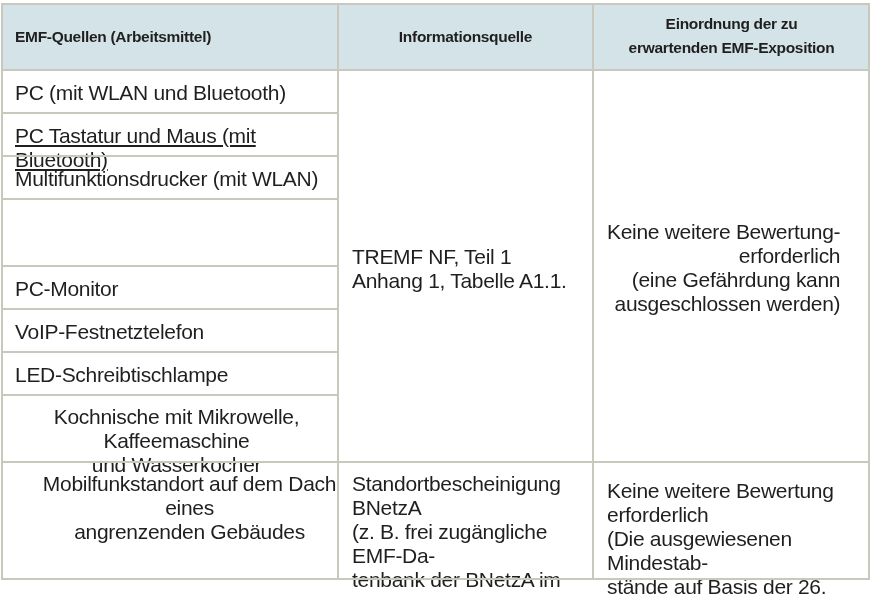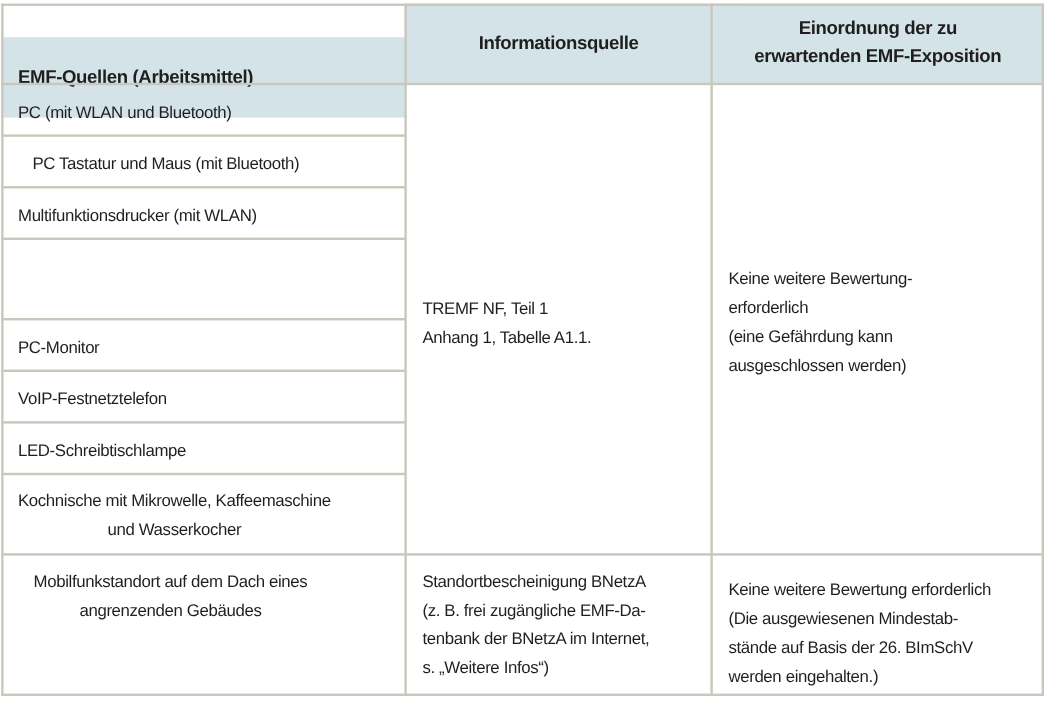--- a/index.html
+++ b/index.html
@@ -1,48 +1,48 @@
 <!DOCTYPE html>
 <html><head>
 <meta charset="utf-8">
 <style>
   html, body { margin: 0; padding: 0; background: #ffffff; }
   body { width: 872px; height: 595px; position: relative; overflow: hidden;
          font-family: "Liberation Sans", sans-serif; color: #1f1f1f; }
   .tbl { position: absolute; left: 1px; top: 3px; width: 869px; height: 577px;
          box-sizing: border-box; }
-  .cell { position: absolute; box-sizing: border-box; font-size: 14px; line-height: 24px;
+  .cell { position: absolute; box-sizing: border-box; font-size: 21px; line-height: 24px;
           letter-spacing: -0.3px; transform-origin: left top; }
   .hdr { background: #d4e3e7; font-weight: bold; font-size: 15.5px; }
   .line-h { position: absolute; height: 2px; background: #c8c8bc; }
   .line-v { position: absolute; width: 2px; background: #c8c8bc; }
   .txt { position: absolute; white-space: pre-line; }
   .center { text-align: center; }
 </style>
 </head>
 <body>
 
 <div class="tbl">
 
-  <div class="cell hdr" style="left:0;top:0;width:337px;height:67px;margin-top:28px;">
+  <div class="cell hdr" style="left:0;top:0;width:337px;height:67px;">
     <span class="txt" style="left:14px;top:22px;">EMF-Quellen (Arbeitsmittel)</span>
   </div>
   <div class="cell hdr center" style="left:337px;top:0;width:286px;height:67px;">
     <span class="txt" style="left:0;width:255px;top:22px;">Informationsquelle</span>
   </div>
   <div class="cell hdr center" style="left:592px;top:0;width:277px;height:67px;">
     <span class="txt" style="left:0;width:277px;top:9px;">Einordnung der zu
 erwartenden EMF-Exposition</span>
   </div>
 
   <div class="cell" style="left:0;top:67px;width:337px;height:43px;">
     <span class="txt" style="left:14px;top:11px;">PC (mit WLAN und Bluetooth)</span>
   </div>
   <div class="cell" style="left:0;top:110px;width:337px;height:43px;">
-    <span class="txt" style="left:26px;top:11px;">PC Tastatur und Maus (mit Bluetooth)</span>
+    <span class="txt" style="left:14px;top:11px;text-decoration:underline;">PC Tastatur und Maus (mit Bluetooth)</span>
   </div>
   <div class="cell" style="left:0;top:153px;width:382px;height:43px;">
     <span class="txt" style="left:14px;top:11px;">Multifunktionsdrucker (mit WLAN)</span>
   </div>
   <div class="cell" style="left:0;top:263px;width:337px;height:43px;">
     <span class="txt" style="left:14px;top:11px;">PC-Monitor</span>
   </div>
   <div class="cell" style="left:0;top:306px;width:337px;height:43px;">
     <span class="txt" style="left:14px;top:11px;">VoIP-Festnetztelefon</span>
   </div>
@@ -52,21 +52,21 @@
   <div class="cell" style="left:0;top:392px;width:337px;height:67px;text-align:center;">
     <span class="txt" style="left:14px;top:10px;">Kochnische mit Mikrowelle, Kaffeemaschine
 und Wasserkocher</span>
   </div>
 
   <div class="cell" style="left:337px;top:67px;width:255px;height:392px;">
     <span class="txt" style="left:14px;top:175px;">TREMF NF, Teil 1
 Anhang 1, Tabelle A1.1.</span>
   </div>
   <div class="cell" style="left:592px;top:67px;width:277px;height:392px;">
-    <span class="txt" style="left:14px;top:150px;">Keine weitere Bewertung-
+    <span class="txt" style="left:14px;top:150px;text-align:right;">Keine weitere Bewertung-
 erforderlich
 (eine Gefährdung kann
 ausgeschlossen werden)</span>
   </div>
 
   <div class="cell" style="left:13px;top:459px;width:337px;height:140px;text-align:center;">
     <span class="txt" style="left:14px;top:10px;">Mobilfunkstandort auf dem Dach eines
 angrenzenden Gebäudes</span>
   </div>
   <div class="cell" style="left:337px;top:459px;width:255px;height:118px;">

